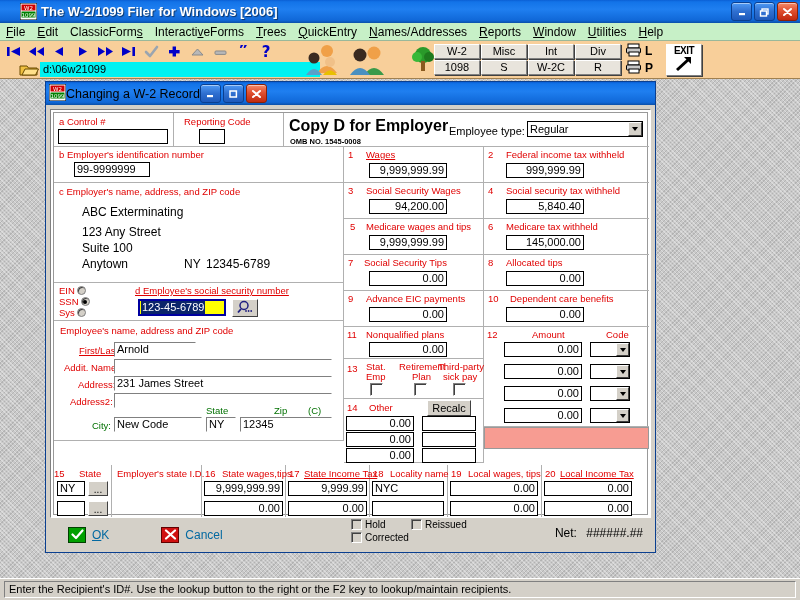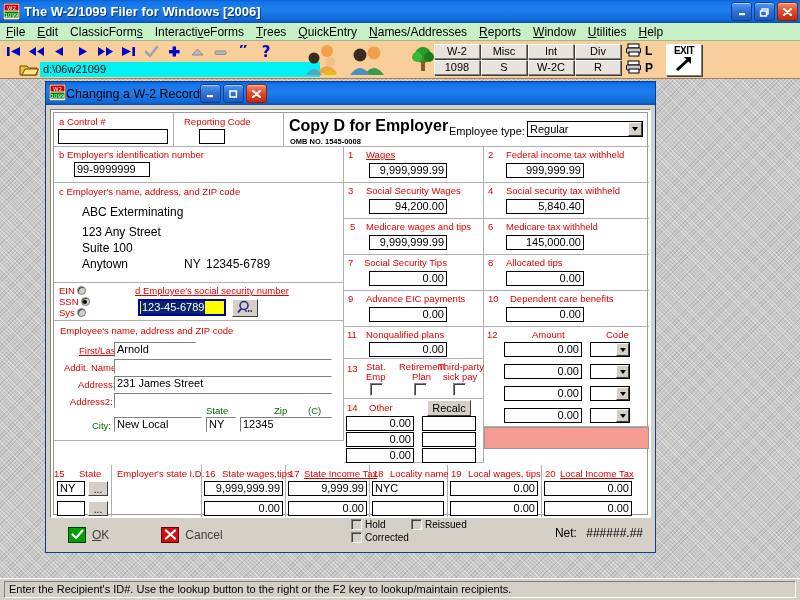--- a/index.html
+++ b/index.html
@@ -20,21 +20,21 @@
     width: 800px; height: 600px;
     background: #d4d0c8;
     display: flex; flex-direction: column;
   }
 
   
   .titlebar {
     height: 23px;
     background: linear-gradient(to bottom, #0b5fd4 0%, #1273e8 8%, #1f7ff0 40%, #1068d8 88%, #0a4fa8 100%);
     display: flex; align-items: center;
-    padding: 0 2px 0 3px;
+    padding: 0 2px 0 20px;
     flex: none;
   }
   .titlebar .tb-icon { width: 17px; height: 17px; margin-right: 4px; flex: none; }
   .titlebar .tb-text {
     color: #fff; font-weight: bold; font-size: 13px;
     text-shadow: 1px 1px 1px rgba(0,0,0,.55);
     white-space: nowrap; flex: 1;
     font-family: "Liberation Sans", sans-serif;
   }
   .tb-btns { display: flex; gap: 2px; align-items: center; }
@@ -280,21 +280,21 @@
     display:flex; align-items:center; gap:6px; cursor:default;
   }
   .ico-ok {
     width:18px;height:16px;background:#00a000;border:1px solid #004000;
     display:flex;align-items:center;justify-content:center;
   }
   .ico-cancel {
     width:18px;height:16px;background:#d01010;border:1px solid #600000;
     display:flex;align-items:center;justify-content:center;
   }
-  .btnlabel { font-size:12px; color:#404040; }
+  .btnlabel { font-size:12px; color:#0369a1; }
   .btnlabel u { text-decoration: underline; }
 
   .bottom-chks { position:absolute; right:150px; top:1px; font-size:10px; }
   .bchk { position:absolute; display:flex; align-items:center; gap:3px; }
   .bchk .bx {
     width:11px;height:11px;background:#d4d0c8;
     border:1px solid #808080;border-right-color:#fff;border-bottom-color:#fff;
     box-shadow: inset 1px 1px 0 #404040;
   }
   .netlbl { position:absolute; right:8px; top:8px; font-size:12px; color:#000; white-space:nowrap;}
@@ -612,21 +612,21 @@
             <div class="fld" style="left:60px;top:263px;width:218px;">231 James Street</div>
 
             <div class="lbl" style="position:absolute;left:16px;top:283px;">Address2:</div>
             <div class="fld" style="left:60px;top:280px;width:218px;"></div>
 
             <div class="lbl-grn" style="position:absolute;left:152px;top:292px;">State</div>
             <div class="lbl-grn" style="position:absolute;left:220px;top:292px;">Zip</div>
             <div class="lbl-grn" style="position:absolute;left:254px;top:292px;">(C)</div>
 
             <div class="lbl-grn" style="position:absolute;left:38px;top:307px;">City:</div>
-            <div class="fld" style="left:60px;top:304px;width:88px;">New Local</div>
+            <div class="fld" style="left:60px;top:304px;width:88px;">New Code</div>
             <div class="fld" style="left:152px;top:304px;width:30px;">NY</div>
             <div class="fld" style="left:186px;top:304px;width:92px;">12345</div>
 
             <div class="cell" style="left:290px;top:34px;width:140px;height:36px;"></div>
             <div class="num lbl" style="position:absolute;left:294px;top:36px;">1</div>
             <div class="lbl u" style="position:absolute;left:312px;top:36px;">Wages</div>
             <div class="bnum" style="left:315px;top:50px;width:78px;">9,999,999.99</div>
 
             <div class="cell" style="left:430px;top:34px;width:165px;height:36px;border-right:none;"></div>
             <div class="num lbl" style="position:absolute;left:434px;top:36px;">2</div>

